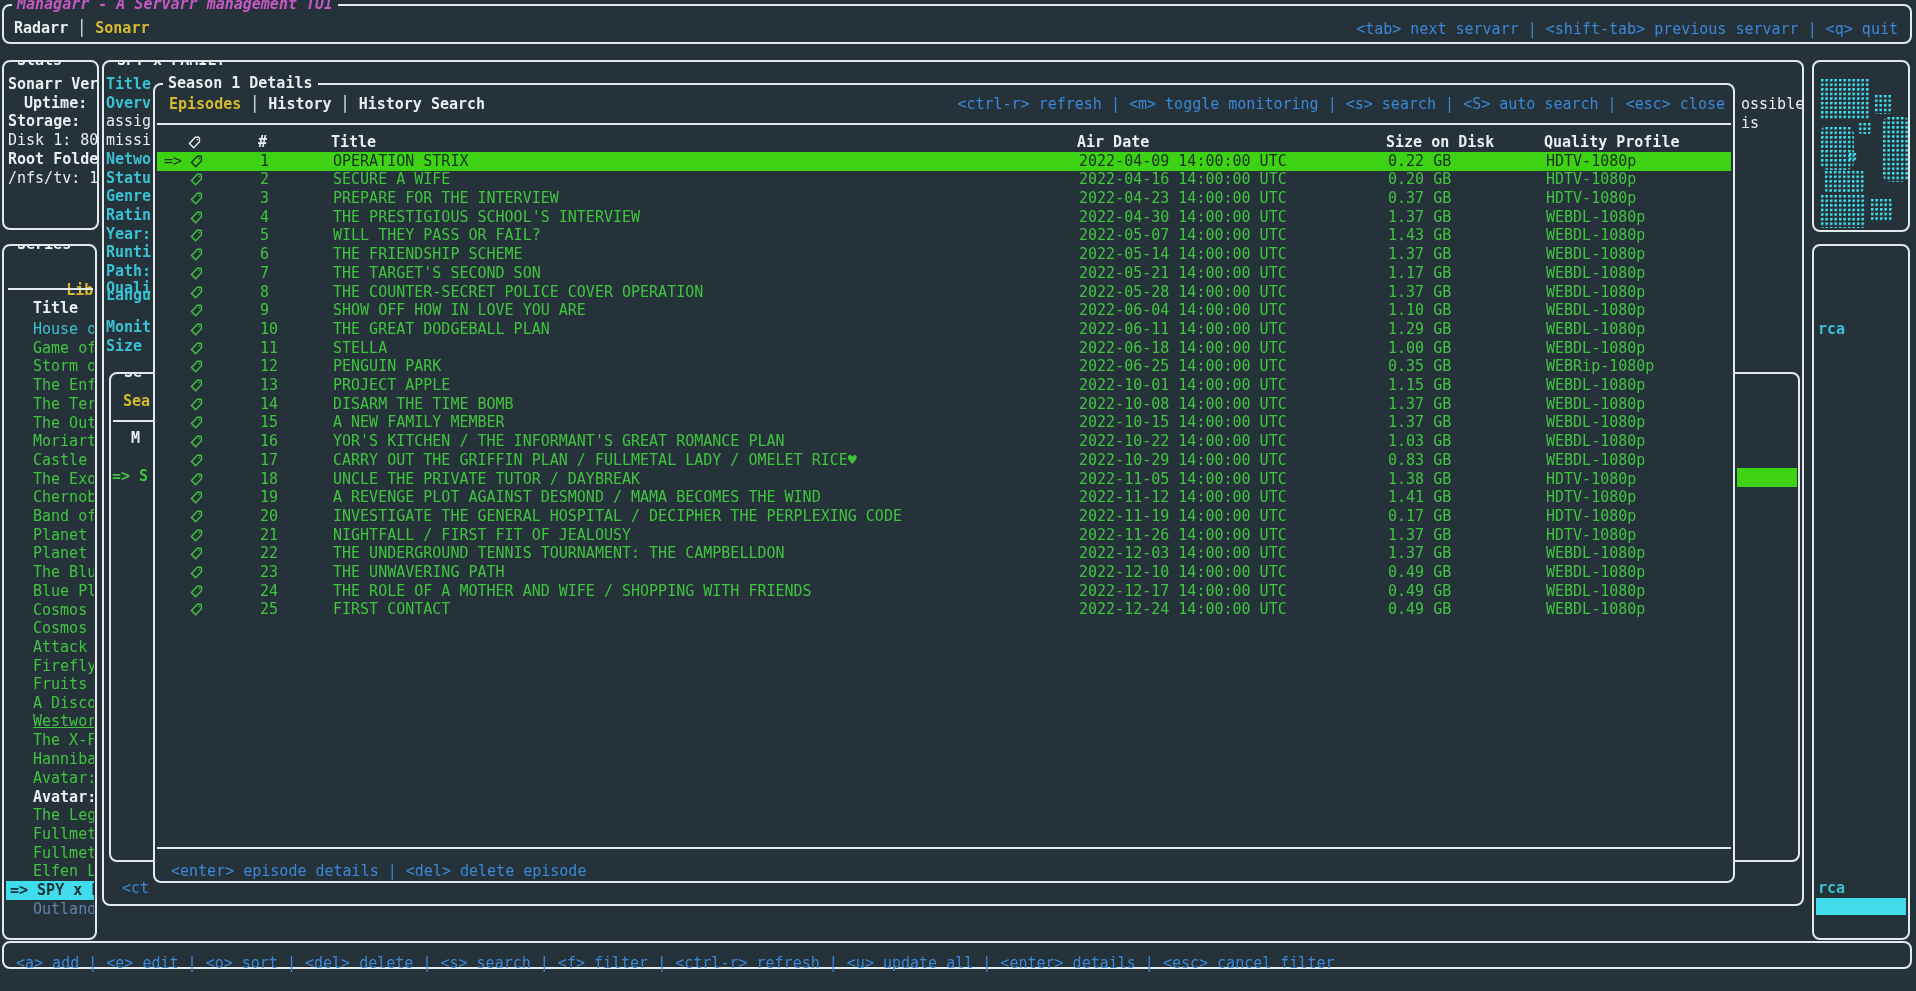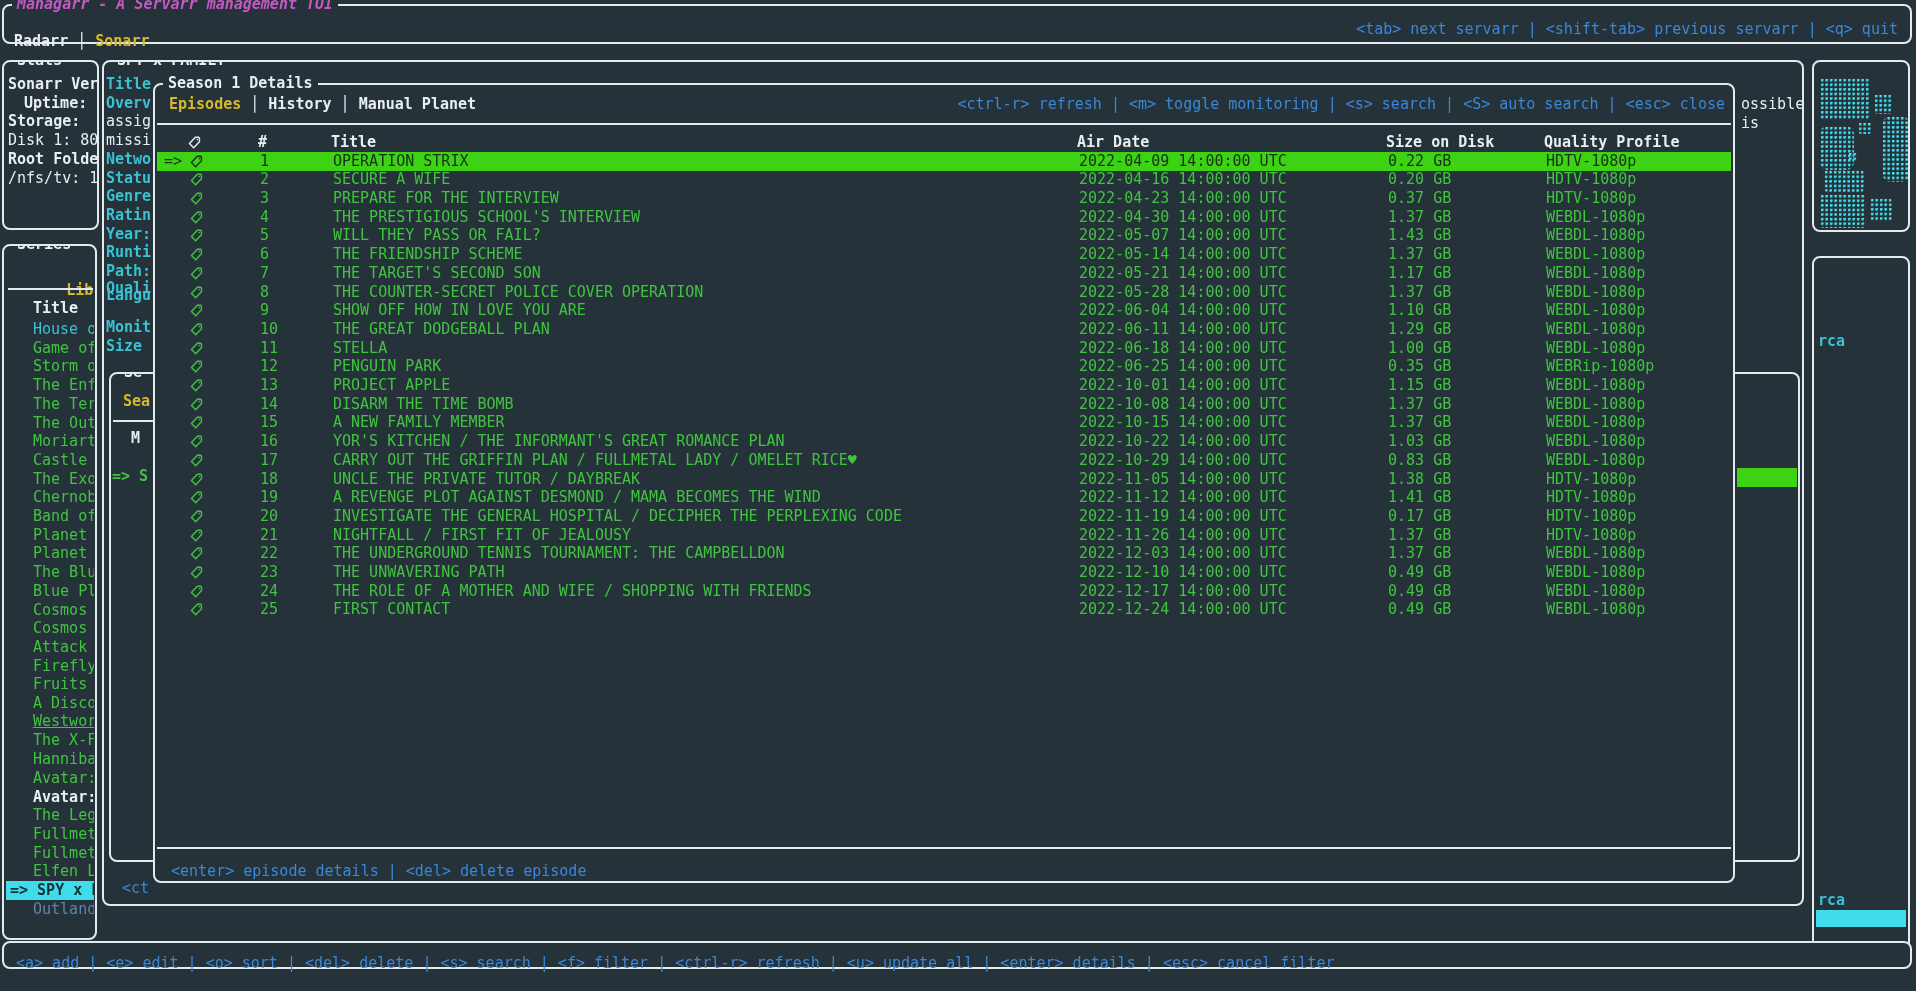--- a/index.html
+++ b/index.html
@@ -17,21 +17,21 @@
   .box-title{position:absolute;top:-11px;left:8px;background:var(--bg);padding:0 5px;line-height:19px;white-space:pre;}
   .trow{position:absolute;height:19px;line-height:19px;white-space:pre;}
   .magenta{color:var(--magenta);font-style:italic;}
   .yellow{color:var(--yellow);}
   .blue{color:var(--blue);font-weight:normal;}
   .white{color:var(--fg);}
   .reg{font-weight:normal;}
   .sep{color:var(--fg);font-weight:bold;}
   
   #top-box{left:2px;top:4px;width:1910px;height:40px;}
-  #top-tabs-row{left:10px;top:26px;}
+  #top-tabs-row{left:10px;top:13px;}
   #top-shortcuts{right:12px;top:14px;}
   
   #stats-box{left:2px;top:60px;width:97px;height:170px;overflow:hidden;}
   
   #series-box{left:2px;top:244px;width:95px;height:696px;overflow:hidden;}
   #series-tab-row{left:8px;top:16px;}
   #series-sep{position:absolute;left:4px;top:42px;width:85px;border-top:2px solid var(--border);}
   #series-header{left:29px;top:53px;}
   .s-item{position:absolute;left:2px;right:1px;height:19px;line-height:19px;
     padding-left:27px;overflow:hidden;white-space:pre;font-weight:normal;box-sizing:border-box;}
@@ -62,21 +62,21 @@
   .ep-row{position:absolute;left:2px;right:2px;height:19px;color:var(--green);font-weight:normal;}
   .ep-row.selected{background:var(--selected-green);color:#16301c;}
   .cell{position:absolute;top:0;height:19px;line-height:19px;white-space:pre;}
   .c-arrow{left:7px;} .c-icon{left:33px;top:2px;} .c-num{left:103px;} .c-title{left:176px;}
   .c-date{left:922px;} .c-size{left:1231px;} .c-qual{left:1389px;}
   #ep-header .cell{font-weight:bold;color:var(--fg);}
   #popup-footer-sep{position:absolute;left:2px;right:2px;top:762px;border-top:2px solid var(--border);}
   #popup-footer{position:absolute;left:16px;top:777px;}
   
   #logo-box{left:1812px;top:60px;width:98px;height:172px;overflow:hidden;}
-  #right-box{left:1812px;top:256px;width:98px;height:696px;overflow:hidden;}
+  #right-box{left:1812px;top:244px;width:98px;height:696px;overflow:hidden;}
   .dots{position:absolute;background-image:radial-gradient(circle at 2.2px 2.2px,var(--bright-cyan) 1.25px,transparent 1.45px);background-size:4.5px 4.6px;border-radius:4px;}
   #right-frag-top{position:absolute;left:4px;top:74px;color:var(--cyan);}
   #right-frag-bottom{position:absolute;left:4px;top:633px;color:var(--cyan);}
   #right-sel-bar{position:absolute;left:2px;top:652px;width:90px;height:17px;background:var(--bright-cyan);}
   
   #bottom-box{left:2px;top:941px;width:1910px;height:28px;}
   #bottom-bar-text{left:12px;top:11px;}
   svg.tag{display:inline-block;vertical-align:top;}
 </style>
 </head>
@@ -173,21 +173,21 @@
         <div class="s-item green-item" style="top: 578.9px;">Fullmet</div>
         <div class="s-item green-item" style="top: 597.6px;">Fullmet</div>
         <div class="s-item green-item" style="top: 616.3px;">Elfen L</div>
         <div class="s-item selected" style="top: 635px;">=&gt; SPY x F</div>
         <div class="s-item blue-item" style="top: 653.7px; text-align: center;">Outland</div>
       </div>
   </div>
 
   <div class="box" id="popup-box">
     <div class="box-title white">Season 1 Details</div>
-    <div class="trow" id="popup-tabs-row"><span class="yellow">Episodes</span><span class="sep"> │ </span><span class="white">History</span><span class="sep"> │ </span><span class="white">Manual Planet</span></div>
+    <div class="trow" id="popup-tabs-row"><span class="yellow">Episodes</span><span class="sep"> │ </span><span class="white">History</span><span class="sep"> │ </span><span class="white">History Search</span></div>
     <div class="trow blue" id="popup-shortcuts">&lt;ctrl-r&gt; refresh | &lt;m&gt; toggle monitoring | &lt;s&gt; search | &lt;S&gt; auto search | &lt;esc&gt; close</div>
     <div id="popup-sep"></div>
     <div id="ep-header">
       <span class="cell c-icon"><svg class="tag" width="13" height="15" viewBox="0 0 16 16">
             <path d="M9 1.6h4.1l1 1V7L7 14.4 1.8 9.2 z" fill="none" stroke="currentColor" stroke-width="1.7"></path>
             <circle cx="11.6" cy="4.3" r="1.05" fill="currentColor"></circle>
           </svg></span>
       <span class="cell c-num">#</span>
       <span class="cell c-title">Title</span>
       <span class="cell c-date">Air Date</span>

